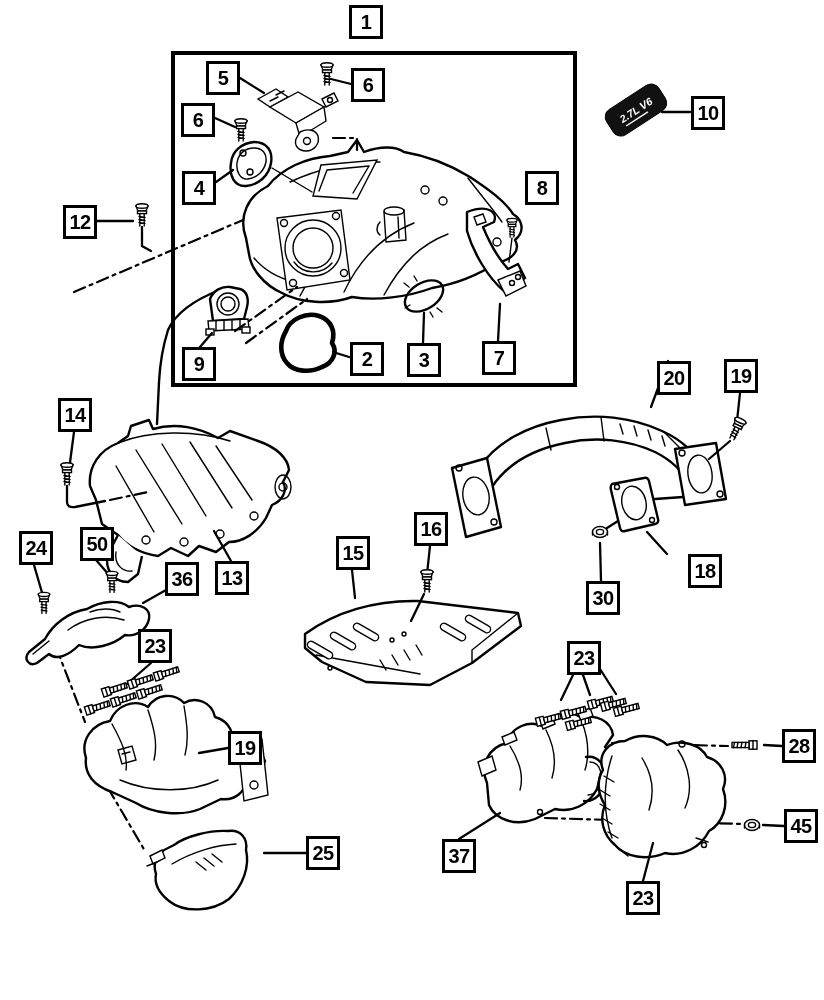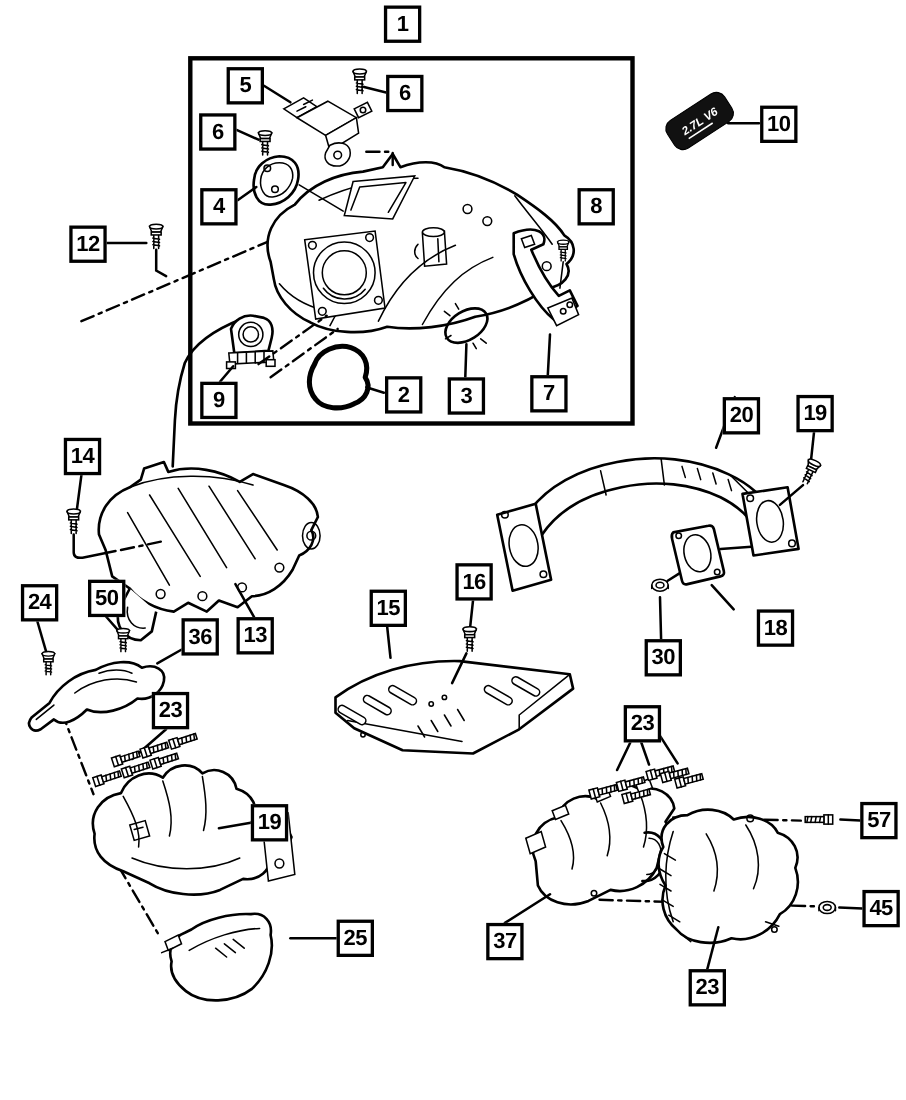--- a/index.html
+++ b/index.html
@@ -338,17 +338,17 @@
   <div class="callout" style="left:19px;top:531px">24</div>
   <div class="callout" style="left:165px;top:562px">36</div>
   <div class="callout" style="left:138px;top:629px">23</div>
   <div class="callout" style="left:336px;top:536px">15</div>
   <div class="callout" style="left:414px;top:512px">16</div>
   <div class="callout" style="left:688px;top:554px">18</div>
   <div class="callout" style="left:586px;top:581px">30</div>
   <div class="callout" style="left:228px;top:731px">19</div>
   <div class="callout" style="left:567px;top:641px">23</div>
   <div class="callout" style="left:306px;top:836px">25</div>
-  <div class="callout" style="left:782px;top:729px">57</div>
+  <div class="callout" style="left:782px;top:729px">28</div>
   <div class="callout" style="left:784px;top:809px">45</div>
   <div class="callout" style="left:442px;top:839px">37</div>
   <div class="callout" style="left:626px;top:881px">23</div>
 </div>
 
 </body></html>

